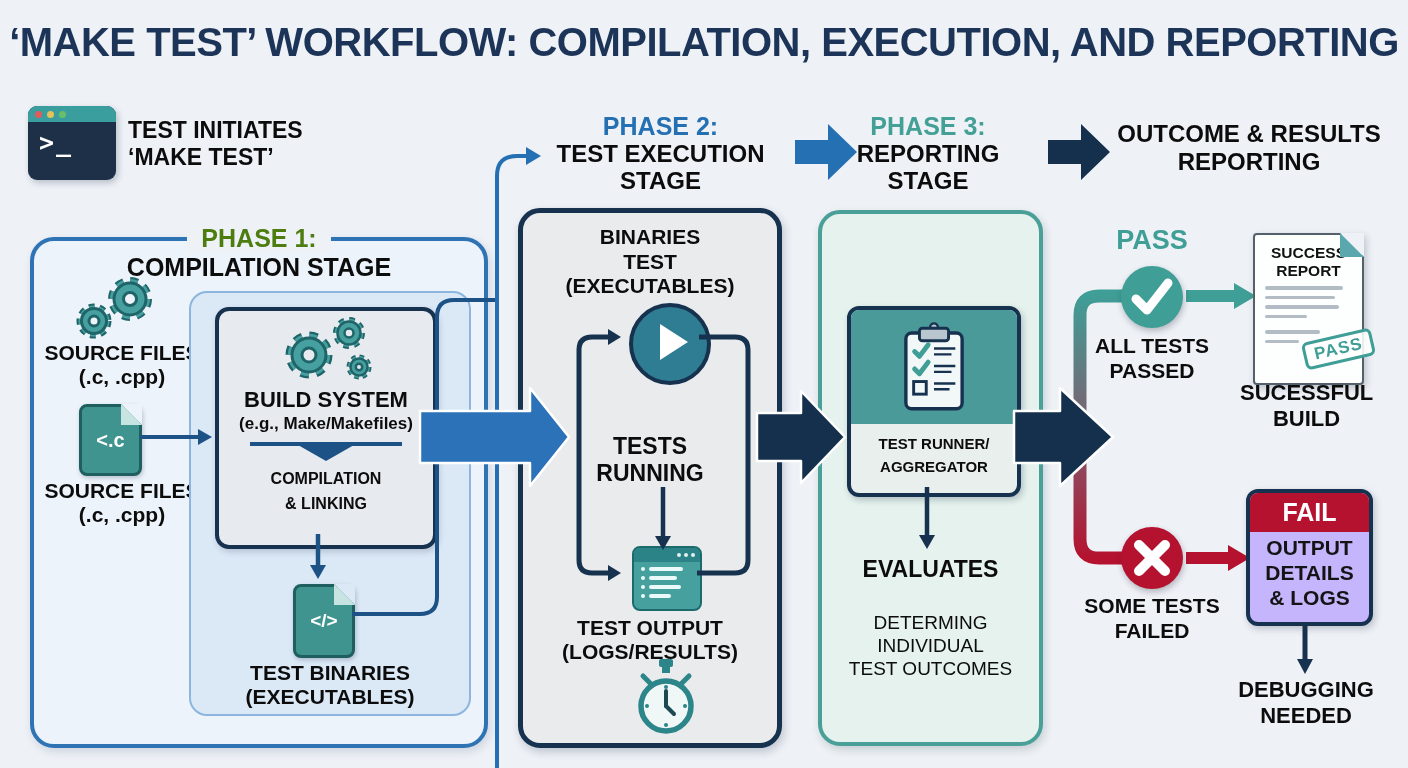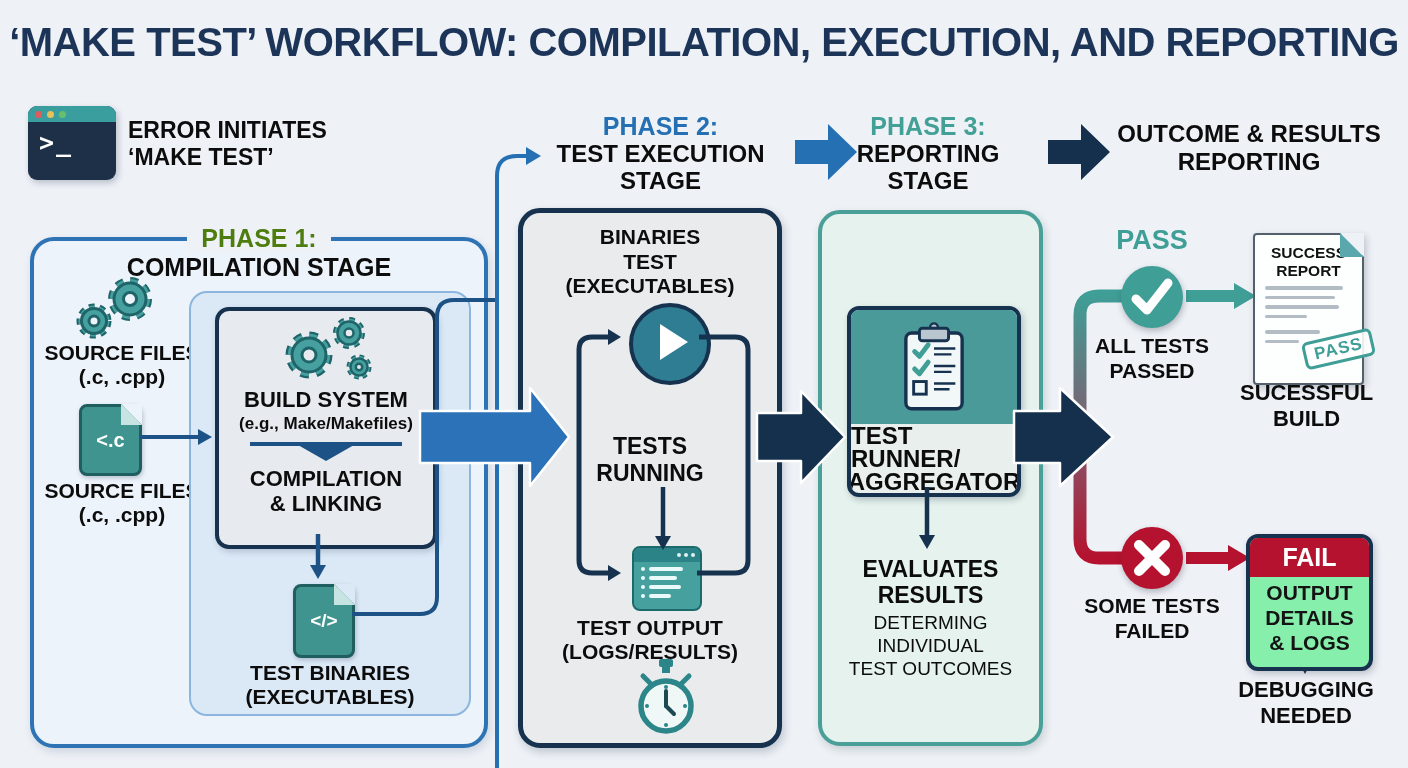--- a/index.html
+++ b/index.html
@@ -56,33 +56,33 @@
           justify-content:flex-end;gap:3px;padding-right:5px;}
   .outwin-dot{width:4px;height:4px;border-radius:50%;background:#dff1f0;}
   .outrow{display:flex;align-items:center;gap:4px;margin:5px 7px 0;}
   .outrow i{width:4px;height:4px;background:#eafafa;border-radius:50%;}
   .outrow s{height:4px;background:#eafafa;border-radius:2px;display:block;text-decoration:none;}
   .phase3{left:818px;top:210px;width:217px;height:528px;background:#e5f2ed;border:4px solid #4aa099;
           border-radius:22px;z-index:1;box-shadow:2px 4px 8px rgba(20,60,55,.18);}
   .card{position:absolute;left:25px;top:92px;width:166px;height:183px;border:4px solid #16324f;
         border-radius:12px;overflow:hidden;background:#e9efec;box-shadow:2px 3px 6px rgba(20,40,70,.25);}
   .card-top{height:114px;background:#4a9a99;display:flex;align-items:center;justify-content:center;}
-  .card-bot{display:flex;flex-direction:column;align-items:center;justify-content:flex-start;height:61px;
-        font-size:24px;line-height:23px;font-weight:700;}
+  .card-bot{display:flex;flex-direction:column;align-items:center;justify-content:center;height:61px;
+        font-size:15px;line-height:23px;font-weight:700;}
   .circle{position:absolute;width:62px;height:62px;border-radius:50%;z-index:3;
           display:flex;align-items:center;justify-content:center;box-shadow:1px 3px 6px rgba(40,40,60,.3);}
   .report{position:absolute;left:1253px;top:233px;width:107px;height:148px;background:#fdfefe;
           border:2px solid #55606d;border-radius:4px;z-index:3;box-shadow:2px 3px 7px rgba(40,50,70,.25);}
   .rep-line{height:3.5px;background:#b3bcc4;border-radius:2px;margin:6px 10px 0;}
   .stamp{position:absolute;right:-12px;bottom:20px;transform:rotate(-13deg);color:#3f9e96;
          border:3.5px solid #3f9e96;border-radius:6px;padding:1px 8px;font-size:17px;font-weight:700;
          letter-spacing:1px;background:rgba(255,255,255,.88);}
   .failbox{position:absolute;left:1246px;top:489px;width:119px;height:129px;border:4px solid #16324f;
-           border-radius:12px;overflow:hidden;z-index:3;background:#86efac;
-           box-shadow:2px 3px 7px rgba(40,50,70,.25);margin-top:45px;}
+           border-radius:12px;overflow:hidden;z-index:3;background:#c4b5fd;
+           box-shadow:2px 3px 7px rgba(40,50,70,.25);}
   .fail-head{height:39px;background:#b5122f;color:#fff;font-size:25px;font-weight:700;
            display:flex;align-items:center;justify-content:center;}
   .fail-body{display:flex;flex-direction:column;align-items:center;padding-top:3px;
            font-size:21px;line-height:25px;font-weight:700;color:#141414;}
 </style>
 </head>
 <body>
 
 <div class="canvas">
 
@@ -140,21 +140,21 @@
 
   <div class="term abs">
     <div class="term-head">
       <span class="term-dot" style="background:#e05c5c"></span>
       <span class="term-dot" style="background:#e6c15a"></span>
       <span class="term-dot" style="background:#67bf6b"></span>
     </div>
     <div class="term-body">&gt;_</div>
   </div>
   <div class="abs toplbl" style="left:128px;top:117px;font-size:23px;">
-    <div>ERROR INITIATES</div>
+    <div>TEST INITIATES</div>
     <div>‘MAKE TEST’</div>
   </div>
   <div class="abs toplbl tc" style="left:553px;top:113px;width:215px;">
     <div class="tag-blue">PHASE 2:</div>
     <div>TEST EXECUTION</div>
     <div>STAGE</div>
   </div>
   <div class="abs toplbl tc" style="left:852px;top:113px;width:152px;">
     <div class="tag-teal">PHASE 3:</div>
     <div>REPORTING</div>
@@ -220,21 +220,21 @@
           <g transform="translate(42,44)">
             <circle r="18" fill="none" stroke="#1f6468" stroke-width="11" stroke-dasharray="7.4 6.7"></circle>
             <circle r="18" fill="none" stroke="#47a0a0" stroke-width="6.5" stroke-dasharray="7.4 6.7"></circle>
             <circle r="17" fill="#47a0a0" stroke="#1f6468" stroke-width="3"></circle>
             <circle r="7" fill="#e7ebef" stroke="#1f6468" stroke-width="3"></circle>
           </g>
         </svg>
         <div class="b" style="font-size:22px;">BUILD SYSTEM</div>
         <div class="b" style="font-size:17px;margin-top:1px;">(e.g., Make/Makefiles)</div>
         <div class="divider"></div>
-        <div class="b tc" style="font-size:22px;line-height:25px;">
+        <div class="b tc" style="font-size:16px;line-height:25px;">
           <div>COMPILATION</div>
           <div>&amp; LINKING</div>
         </div>
       </div>
 
       <div class="doc-icon" style="left:102px;top:291px;width:56px;height:68px;font-size:19px;">
         <span>&lt;/&gt;</span>
         <i class="doc-cut" style="background:#dbe8f6"></i>
         <i class="doc-fold"></i>
       </div>
@@ -319,21 +319,20 @@
           </g>
         </svg>
       </div>
       <div class="card-bot">
         <div>TEST RUNNER/</div>
         <div>AGGREGATOR</div>
       </div>
     </div>
     <div class="abs tc b" style="left:0;right:0;top:342px;font-size:23px;line-height:26px;">
       <div>EVALUATES</div>
-      <div>RESULTS</div>
     </div>
     <div class="abs tc" style="left:0;right:0;top:397px;font-size:19px;line-height:23px;font-weight:500;">
       <div>DETERMING</div>
       <div>INDIVIDUAL</div>
       <div>TEST OUTCOMES</div>
     </div>
   </div>
 
   <div class="abs tc b z3" style="left:1104px;top:225px;width:96px;font-size:27px;color:#3f9e96;">PASS</div>
   <div class="circle" style="left:1121px;top:266px;background:#3f9e96;">

